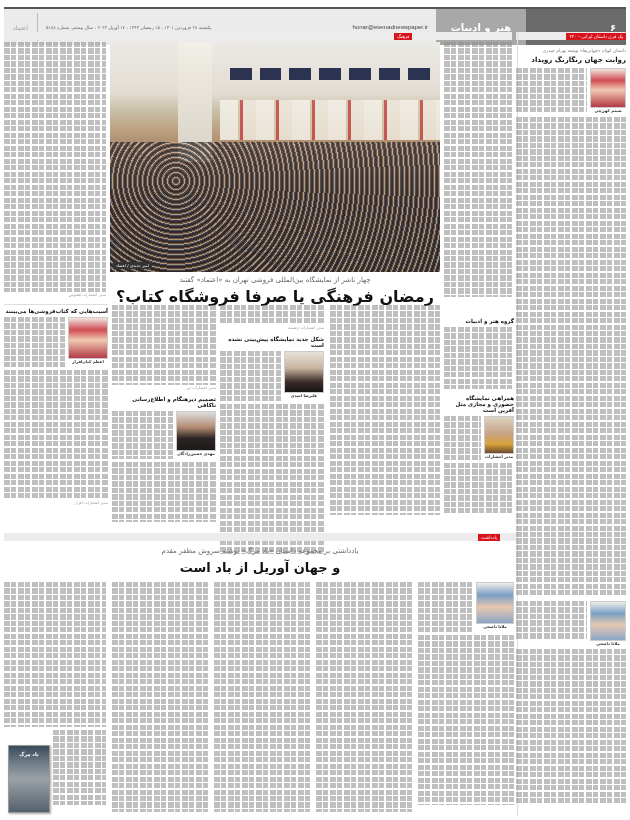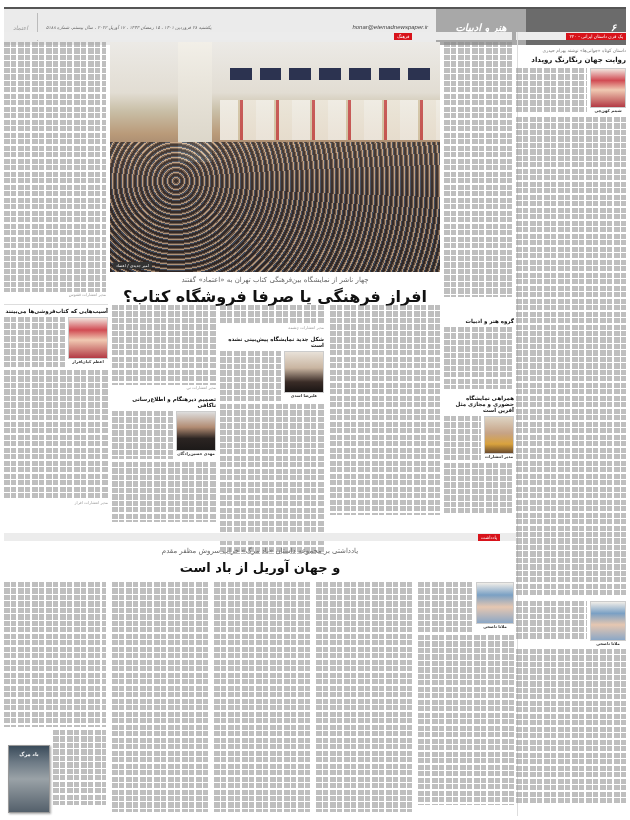--- a/index.html
+++ b/index.html
@@ -1,20 +1,20 @@
 <!DOCTYPE html>
 <html><head>
   <meta charset="utf-8">
   <style>
     * { box-sizing: border-box; margin: 0; padding: 0; }
     html, body { width: 630px; height: 820px; background: #fff; overflow: hidden; }
     body { font-family: "DejaVu Sans", sans-serif; color: #222; position: relative; direction: rtl; }
 
     .topline { position: absolute; left: 4px; right: 4px; top: 7px; height: 2px; background: #555; }
-    .header { position: absolute; left: 4px; right: 4px; top: 9px; height: 36px; background: #ebebeb; display: flex; direction: ltr; font-style: italic; }
+    .header { position: absolute; left: 4px; right: 4px; top: 9px; height: 36px; background: #ebebeb; display: flex; direction: ltr; }
     .header .logo { width: 34px; font-size: 6px; color: #999; display: flex; align-items: center; justify-content: center; border-right: 1px solid #bbb; margin: 4px 0; }
     .header .dateline { flex: 1; font-size: 4.5px; color: #666; display: flex; align-items: center; padding-left: 8px; direction: rtl; justify-content: flex-end; padding-right: 10px; }
     .header .email { font-size: 6px; color: #444; display: flex; align-items: center; padding-right: 8px; font-family: "Liberation Sans", sans-serif; }
     .header .section { width: 90px; background: #a8a8a8; color: #fff; font-size: 10px; font-weight: bold; display: flex; align-items: center; justify-content: center; }
     .header .pagenum { width: 100px; background: #6b6b6b; color: #fff; font-size: 10px; font-weight: bold; display: flex; align-items: center; justify-content: flex-end; padding-right: 10px; }
 
     .subbar { position: absolute; top: 32px; height: 8px; background: #ececec; }
     .tag { position: absolute; background: #d8131b; color: #fff; font-size: 4.5px; height: 7px; line-height: 7px; padding: 0 3px; }
 
     
@@ -229,22 +229,22 @@
       <i></i>
       <i></i>
       <i></i>
     </div>
   <div class="booths"></div>
   <div class="pillar"></div>
   <div class="crowd"></div>
   <div class="photocredit">امیر جدیدی / اعتماد</div>
 </div>
 
-<div class="subtitle-main">چهار ناشر از نمایشگاه بین‌فرهنگی کتاب تهران به «اعتماد» گفتند</div>
-<div class="title-main">افراز فرهنگی یا صرفا فروشگاه کتاب؟</div>
+<div class="subtitle-main">چهار ناشر از نمایشگاه بین‌المللی فروشی تهران به «اعتماد» گفتند</div>
+<div class="title-main">رمضان فرهنگی یا صرفا فروشگاه کتاب؟</div>
 
 <div class="lefttext">
   <div class="textblock" style="height:250px;">
     <span></span>
       <span></span>
       <span></span>
       <span></span>
       <span></span>
       <span></span>
       <span></span>
@@ -550,21 +550,21 @@
       <span></span>
       <span></span>
       <span></span>
       <span></span>
       <span></span>
   </div>
 </div>
 
 <div class="sec2bar"></div>
 <div class="tag" style="left:478px; top:534px;">یادداشت</div>
-<div class="subtitle2">یادداشتی بر مجموعه داستان «باد مرگ» خراب سروش مظفر مقدم</div>
+<div class="subtitle2">یادداشتی بر مجموعه داستان «باد مرگ» نوشته سروش مظفر مقدم</div>
 <div class="title2">و جهان آوریل از باد است</div>
 
 <div class="col" style="left:4px; top:582px; width:510px; display:flex; gap:6px; direction:rtl;">
   <div style="width:96px;">
     <div style="display:flex; gap:3px;">
       <div style="width:38px;">
         <div class="photo photo-fem2" style="width:38px; height:42px;"></div>
         <div class="caption">ملانا ناصحی</div>
       </div>
       <div class="textblock" style="flex:1; height:50px;">

